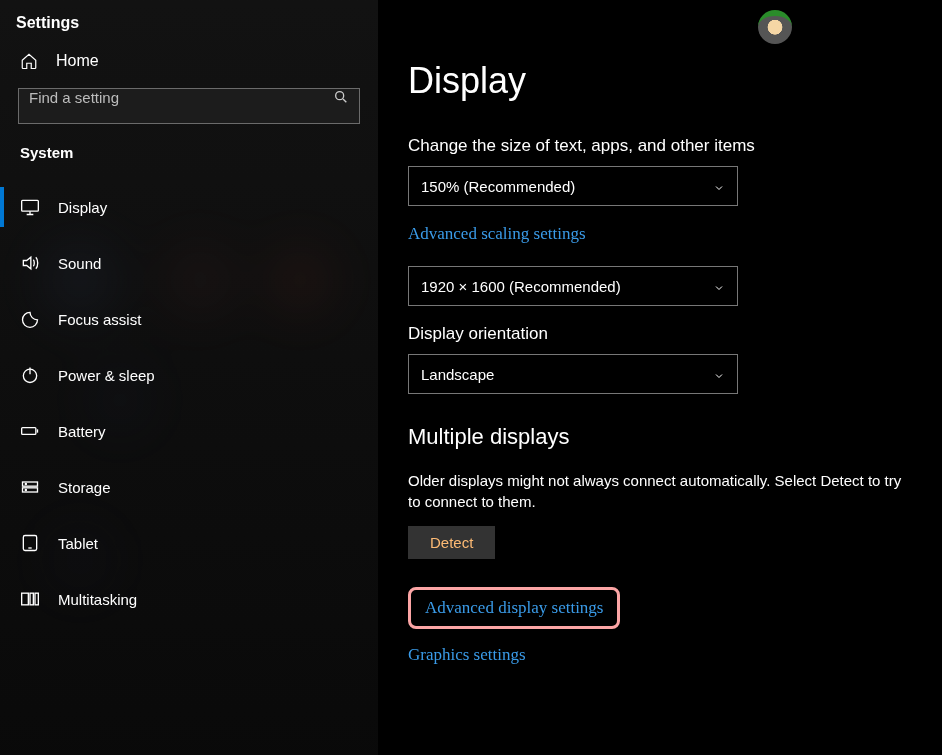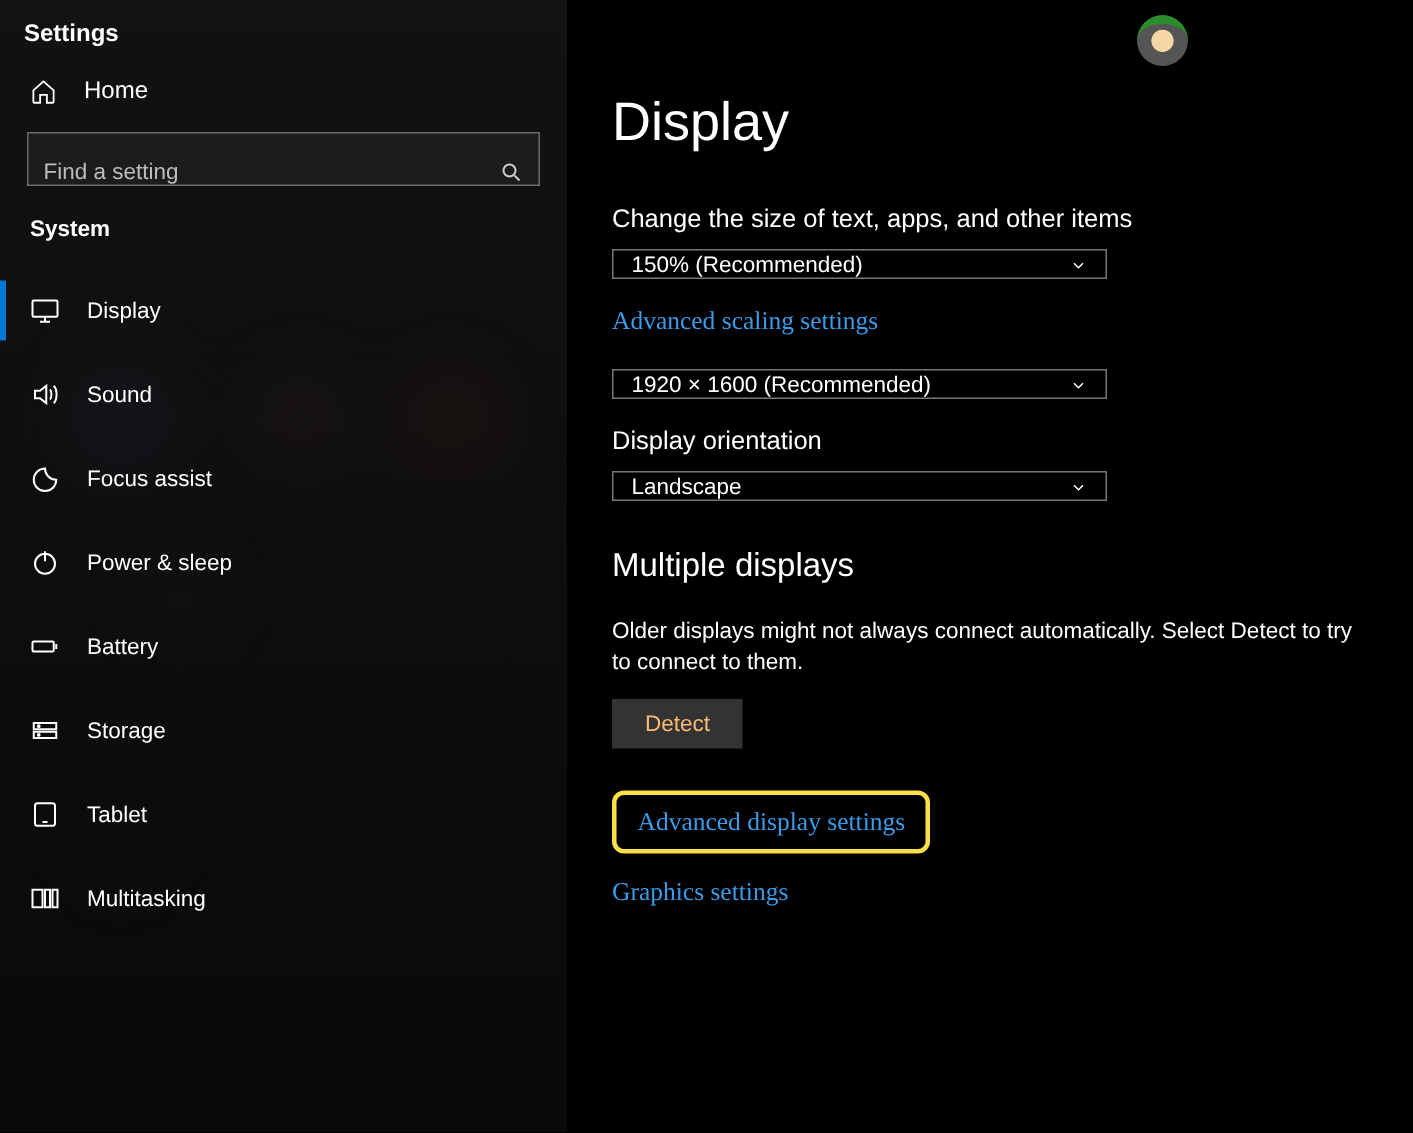--- a/index.html
+++ b/index.html
@@ -41,21 +41,21 @@
     display: flex;
     align-items: center;
     gap: 18px;
     padding: 10px 20px 18px;
   }
   .home-icon { width: 18px; height: 18px; }
   .home-label { font-size: 16px; }
   .search-wrap { padding: 0 18px 20px; }
   .search-box {
     display: flex;
-    align-items: flex-end;
+    align-items: flex-start;
     border: 1px solid #6b6b6b;
     background: rgba(40,40,40,0.5);
     height: 36px;
     padding: 0 10px;
   }
   .search-box input {
     flex: 1;
     background: transparent;
     border: none;
     outline: none;
@@ -110,21 +110,21 @@
     font-size: 36px;
     font-weight: 350;
     margin-bottom: 34px;
   }
   .field-label {
     font-size: 17px;
     margin-bottom: 10px;
   }
   .select {
     width: 330px;
-    height: 20px;
+    height: 40px;
     border: 1px solid #777;
     background: #000;
     display: flex;
     align-items: center;
     justify-content: space-between;
     padding: 0 12px;
     font-size: 15px;
     margin-bottom: 18px;
     cursor: pointer;
   }
@@ -149,21 +149,21 @@
   .btn {
     background: #333;
     border: none;
     color: #fdba74;
     padding: 8px 22px;
     font-size: 15px;
     cursor: pointer;
     margin-bottom: 28px;
   }
   .highlighted {
-    border: 3px solid #fde047;
+    border: 3px solid #fca5a5;
     border-radius: 8px;
     padding: 8px 14px;
     display: inline-block;
     margin-bottom: 16px;
   }
   .gap-sm { margin-bottom: 22px; }
 </style>
 </head>
 <body>
 

